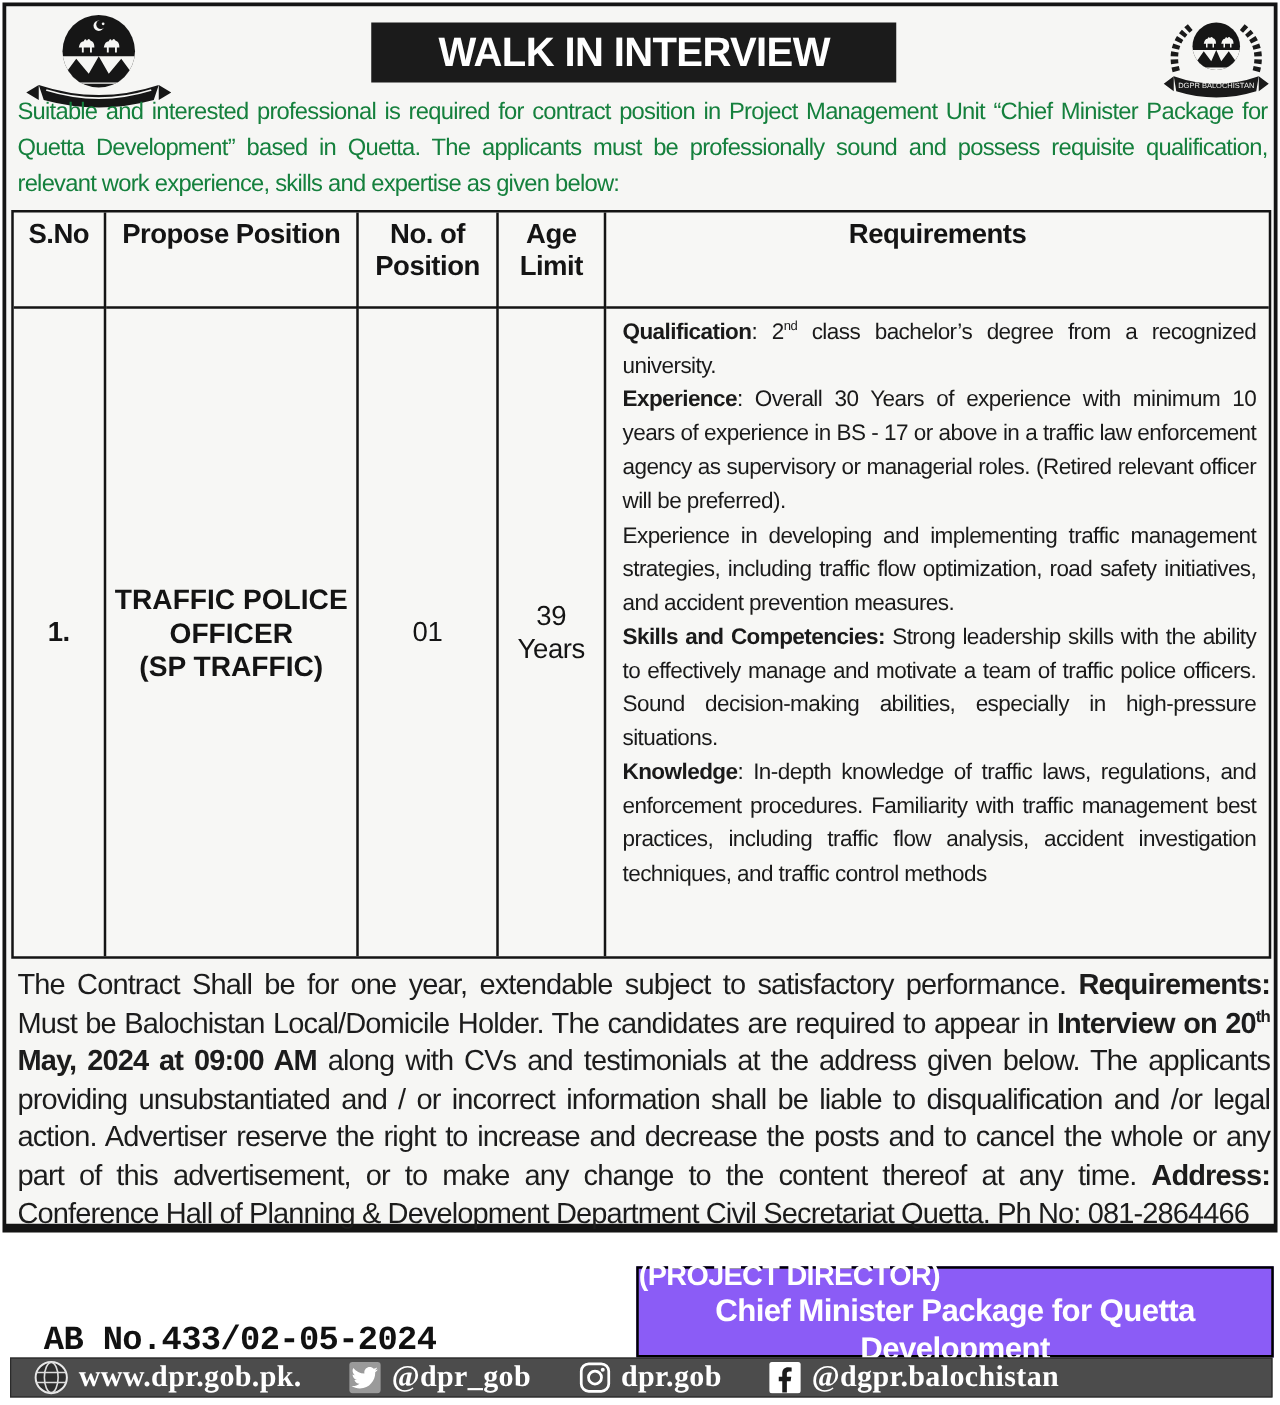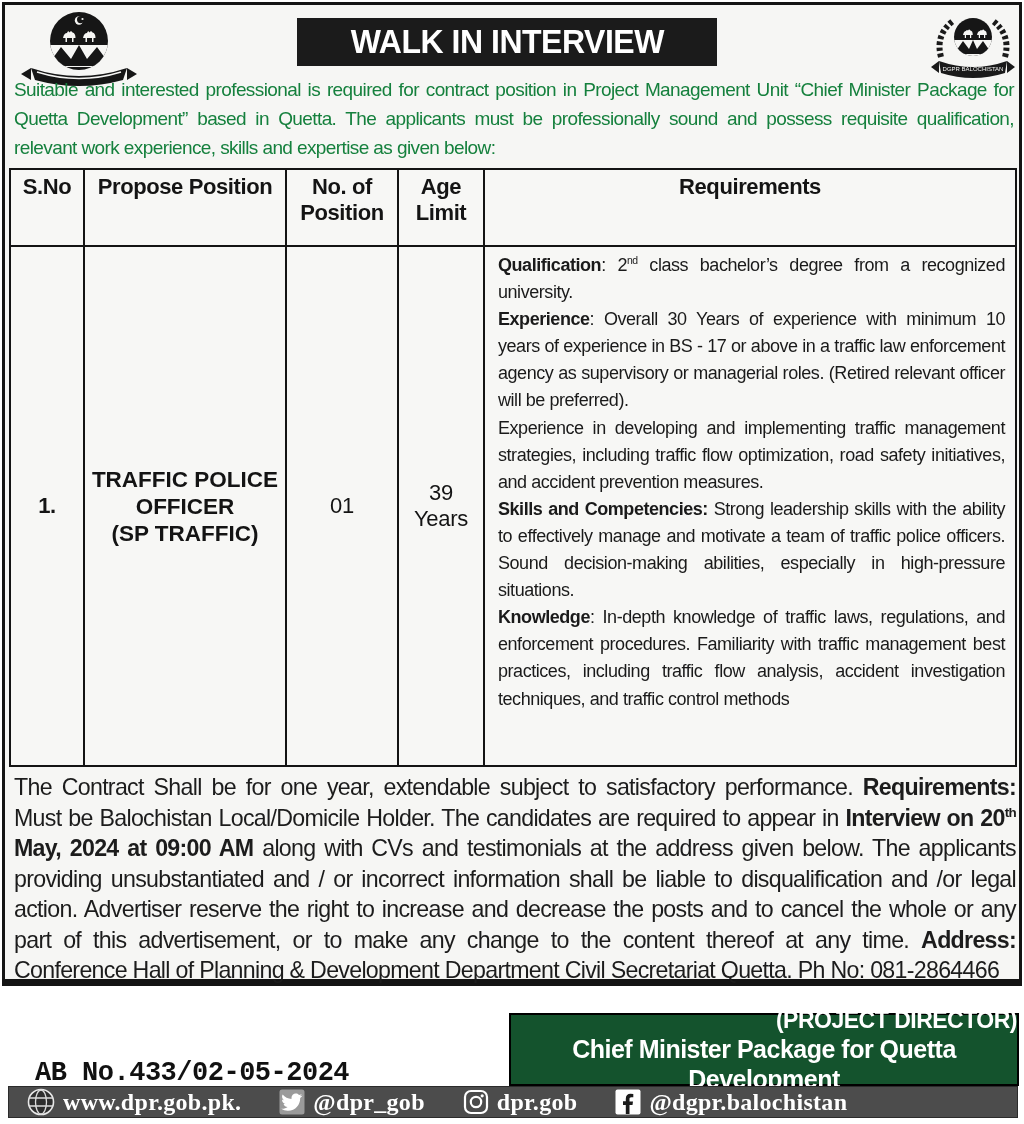--- a/index.html
+++ b/index.html
@@ -67,22 +67,22 @@
     position:absolute; left:9px; top:767px; width:1002px;
     font-size:23.2px; line-height:30.5px; text-align:justify;
     letter-spacing:-0.7px; color:#1c1c1c;
   }
   .ab-number {
     position:absolute; left:30px; top:1053px;
     font-weight:bold; font-size:27px; letter-spacing:-0.5px; color:#111;font-family:Liberation Mono, monospace;
   }
   .director-box {
     position:absolute; left:504px; top:1008px; width:510px; height:73px;
-    background:#14532d; border:2px solid #000;
-    display:flex; flex-direction:column; align-items:flex-end; justify-content:center;
+    background:#8b5cf6; border:2px solid #000;
+    display:flex; flex-direction:column; align-items:flex-start; justify-content:center;
     color:#fff; text-align:center;
   }
   .director-box .l1 { font-weight:bold; font-size:23px; line-height:28px; letter-spacing:-0.5px; }
   .director-box .l2 { font-weight:bold; font-size:25px; line-height:30px; letter-spacing:-0.5px; }
   
   .footer-bar {
     position:absolute; left:3px; top:1081px; width:1010px; height:32px;
     background:#4c4c4c; border:1px solid #2b2b2b;
     display:flex; align-items:center;
     padding-left:18px; gap:10px;

